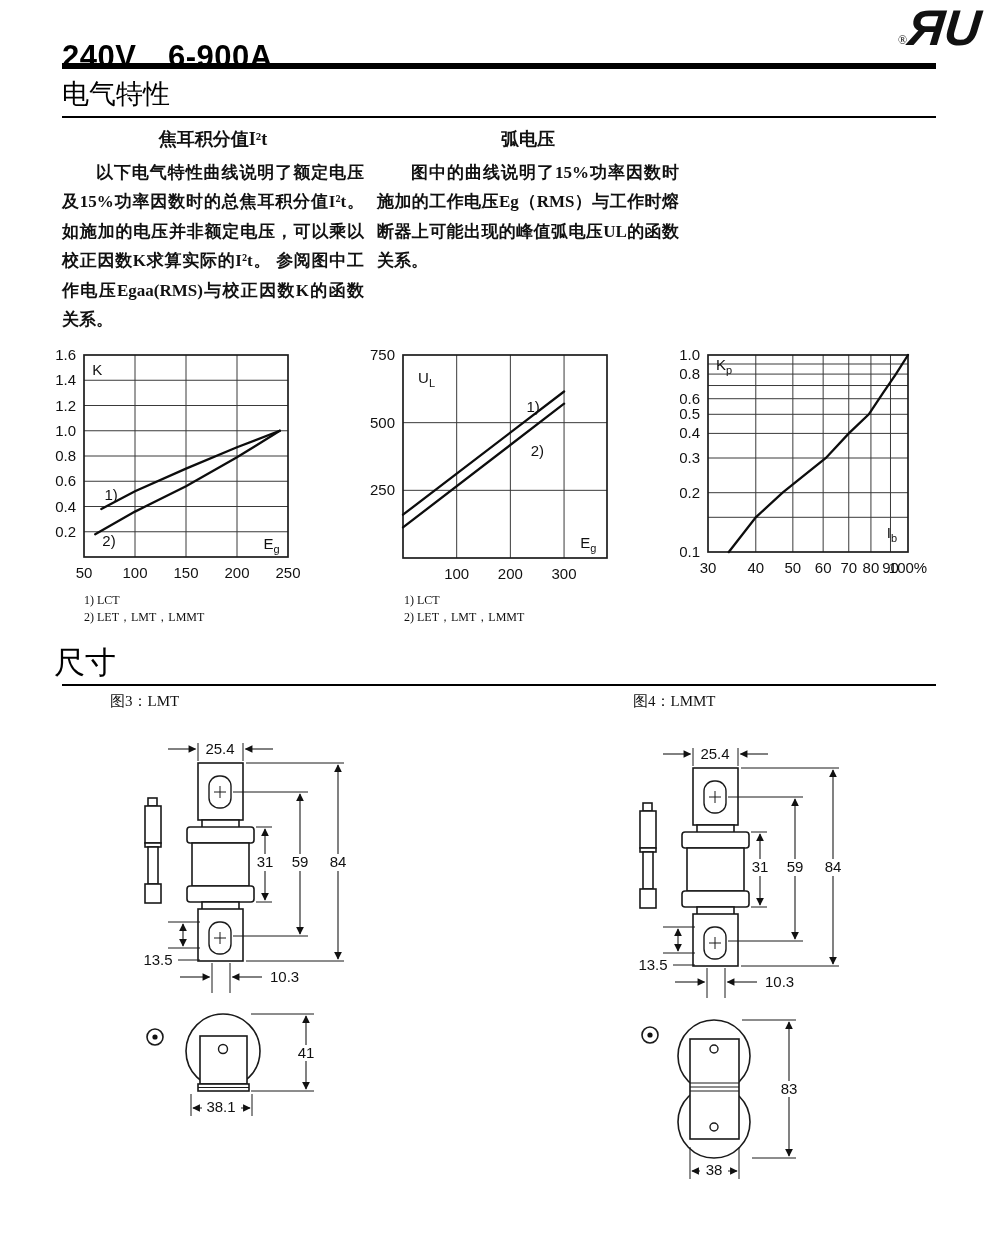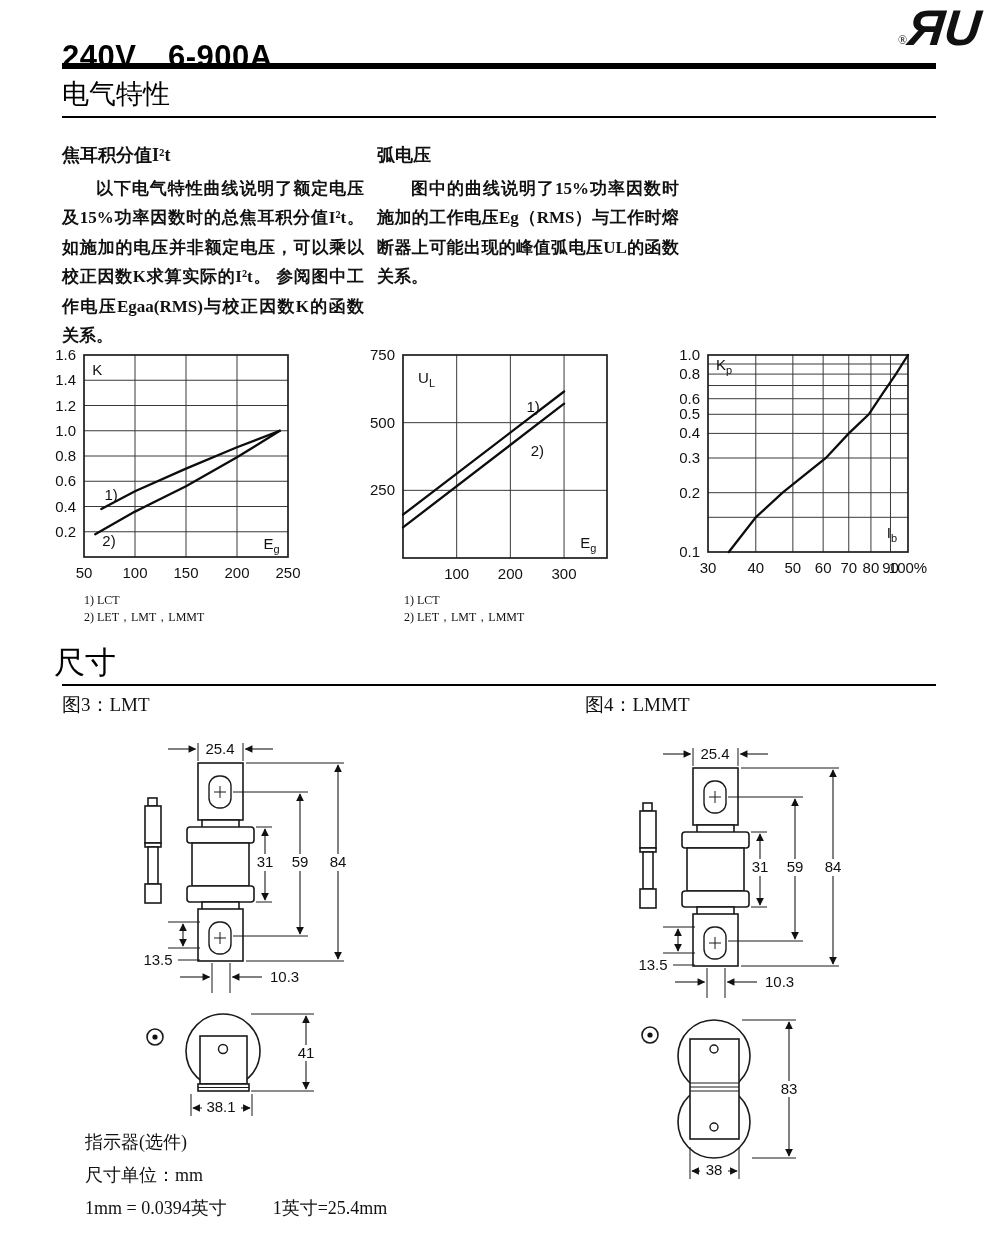--- a/index.html
+++ b/index.html
@@ -9,24 +9,24 @@
   .title{font-family:"Liberation Sans",sans-serif;font-weight:bold;font-size:31px;
          letter-spacing:0.5px;color:#000;}
   .ulmark{display:flex;align-items:flex-end;}
   .ulreg{font-size:12px;margin-right:1px;margin-bottom:3px;}
   .ulletters{font-family:"Liberation Sans",sans-serif;font-weight:bold;font-style:italic;
              font-size:50px;line-height:0.9;transform:skewX(-6deg);}
   .rule-thick{background:#000;height:6px;width:874px;}
   .rule-thin{background:#000;height:2px;width:874px;}
   .sec-head{font-size:27px;font-weight:normal;color:#000;}
   .col{width:302px;}
-  .col-head{font-size:18px;font-weight:bold;margin:16px 0 7px 0;}
+  .col-head{font-size:18px;font-weight:bold;margin:0 0 7px 0;text-align:center;}
   .col p{margin:0;font-size:17px;line-height:1.73;text-align:justify;text-indent:2em;font-weight:bold;}
   .legend{font-size:12px;line-height:1.45;}
-  .figlabel{font-size:19px;}
+  .figlabel{font-size:15px;margin-left:48px;}
   .notes .note{font-size:18px;margin-bottom:9px;}
   .conv{display:flex;gap:46px;}
   
   svg text{font-family:"Liberation Sans",sans-serif;}
   .grid{stroke:#3a3a3a;stroke-width:1;}
   .frame{fill:none;stroke:#1d1d1d;stroke-width:1.7;}
   .curve{fill:none;stroke:#0d0d0d;stroke-width:2.3;stroke-linecap:round;}
   .tick{font-size:15px;fill:#111;}
   .tx{text-anchor:middle;}
   .ty{text-anchor:end;}
@@ -359,22 +359,14 @@
       <line class="dline" x1="102" y1="456" x2="147" y2="456" marker-start="url(#ah)" marker-end="url(#ah)"></line>
       <rect class="dbg" x="110" y="448" width="28" height="15"></rect>
       <text class="dtext" x="124" y="460">38</text>
     </g>
     <g>
       <circle class="shape" cx="60" cy="320" r="8"></circle>
       <circle cx="60" cy="320" r="2.6" fill="#111"></circle>
     </g>
   </svg>
 
-  <div class="abs notes" style="left:85px;top:1130px">
-    <div class="note">指示器(选件)</div>
-    <div class="note">尺寸单位：mm</div>
-    <div class="note conv">
-      <span>1mm = 0.0394英寸</span>
-      <span>1英寸=25.4mm</span>
-    </div>
-  </div>
 
 </div>
 
 </body></html>

